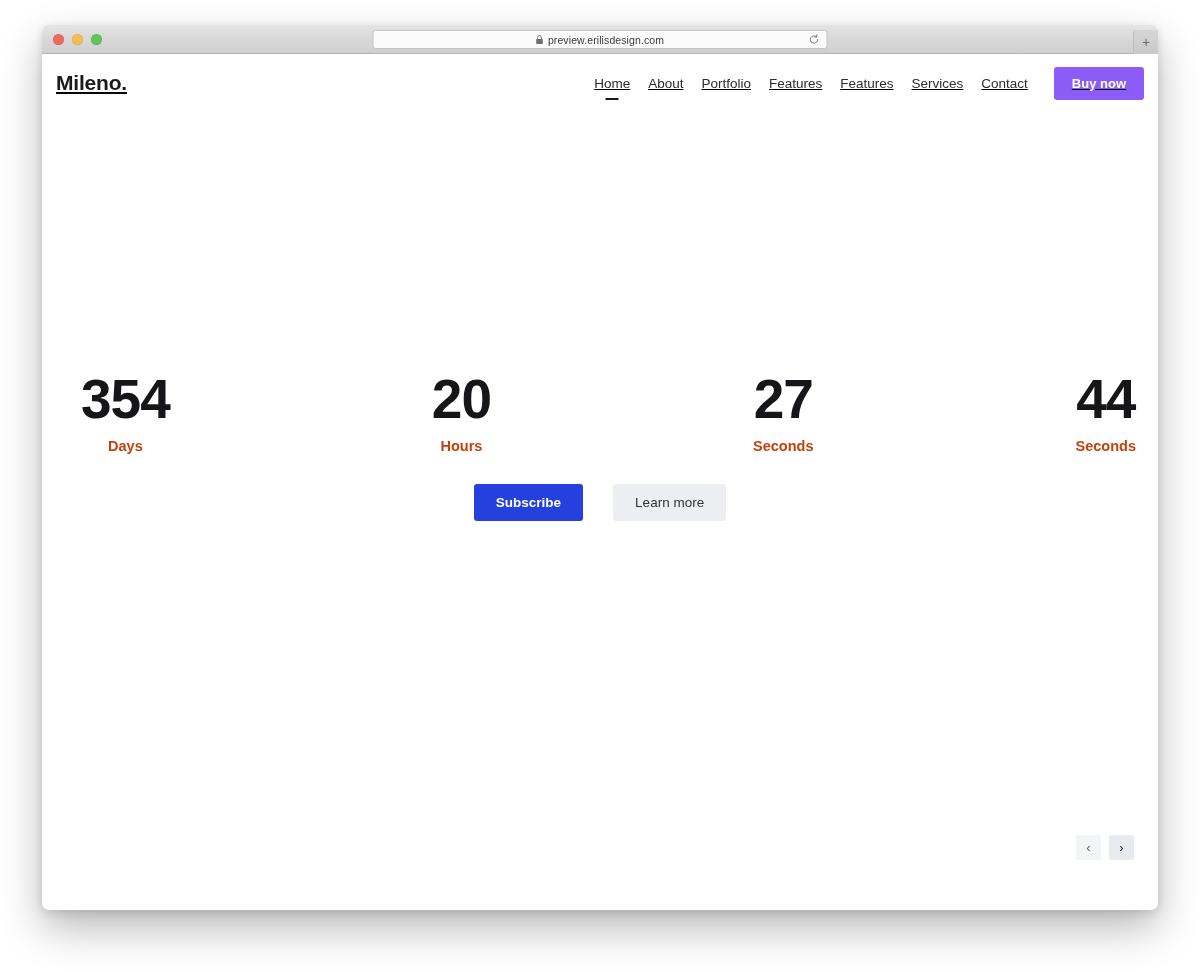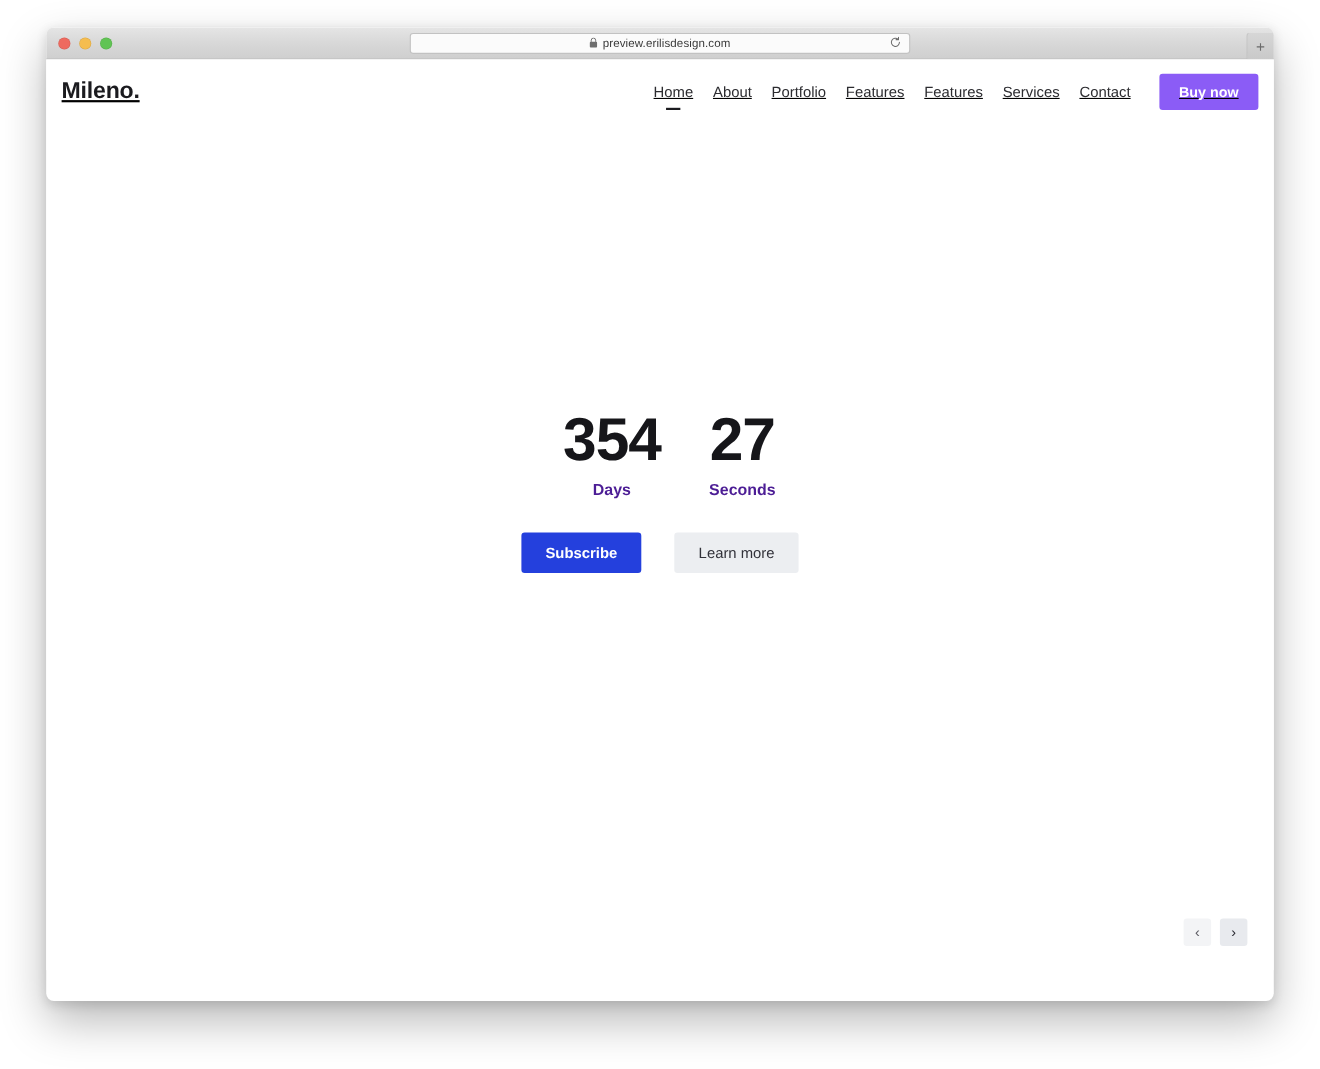--- a/index.html
+++ b/index.html
@@ -158,21 +158,21 @@
   .hero {
     position: absolute;
     left: 0;
     right: 0;
     top: 318px;
     text-align: center;
   }
 
   .countdown {
     display: flex;
-    justify-content: center;
+    justify-content: space-between;
     align-items: flex-start;
     gap: 0px;
     margin-left: 17px;
   }
   .cd-unit {
     display: flex;
     flex-direction: column;
     align-items: center;
     padding: 0 22px;
   }
@@ -180,21 +180,21 @@
     font-size: 55px;
     font-weight: bold;
     color: #16161a;
     line-height: 1.0;
     letter-spacing: -1px;
   }
   .cd-label {
     margin-top: 11px;
     font-size: 14.5px;
     font-weight: bold;
-    color: #4c1d95;
+    color: #c2410c;
   }
 
   .headline {
     margin-top: 26px;
     font-size: 24px;
     font-weight: bold;
     color: #16161a;
     line-height: 1.26;
     letter-spacing: -0.2px;
   }
@@ -298,21 +298,29 @@
     </header>
 
     <section class="hero">
 
       <div class="countdown">
         <div class="cd-unit">
           <div class="cd-value">354</div>
           <div class="cd-label">Days</div>
         </div>
         <div class="cd-unit">
+          <div class="cd-value">20</div>
+          <div class="cd-label">Hours</div>
+        </div>
+        <div class="cd-unit">
           <div class="cd-value">27</div>
+          <div class="cd-label">Seconds</div>
+        </div>
+        <div class="cd-unit">
+          <div class="cd-value">44</div>
           <div class="cd-label">Seconds</div>
         </div>
       </div>
 
 
       <div class="cta-row">
         <button class="btn btn-primary">Subscribe</button>
         <button class="btn btn-secondary">Learn more</button>
       </div>
 

